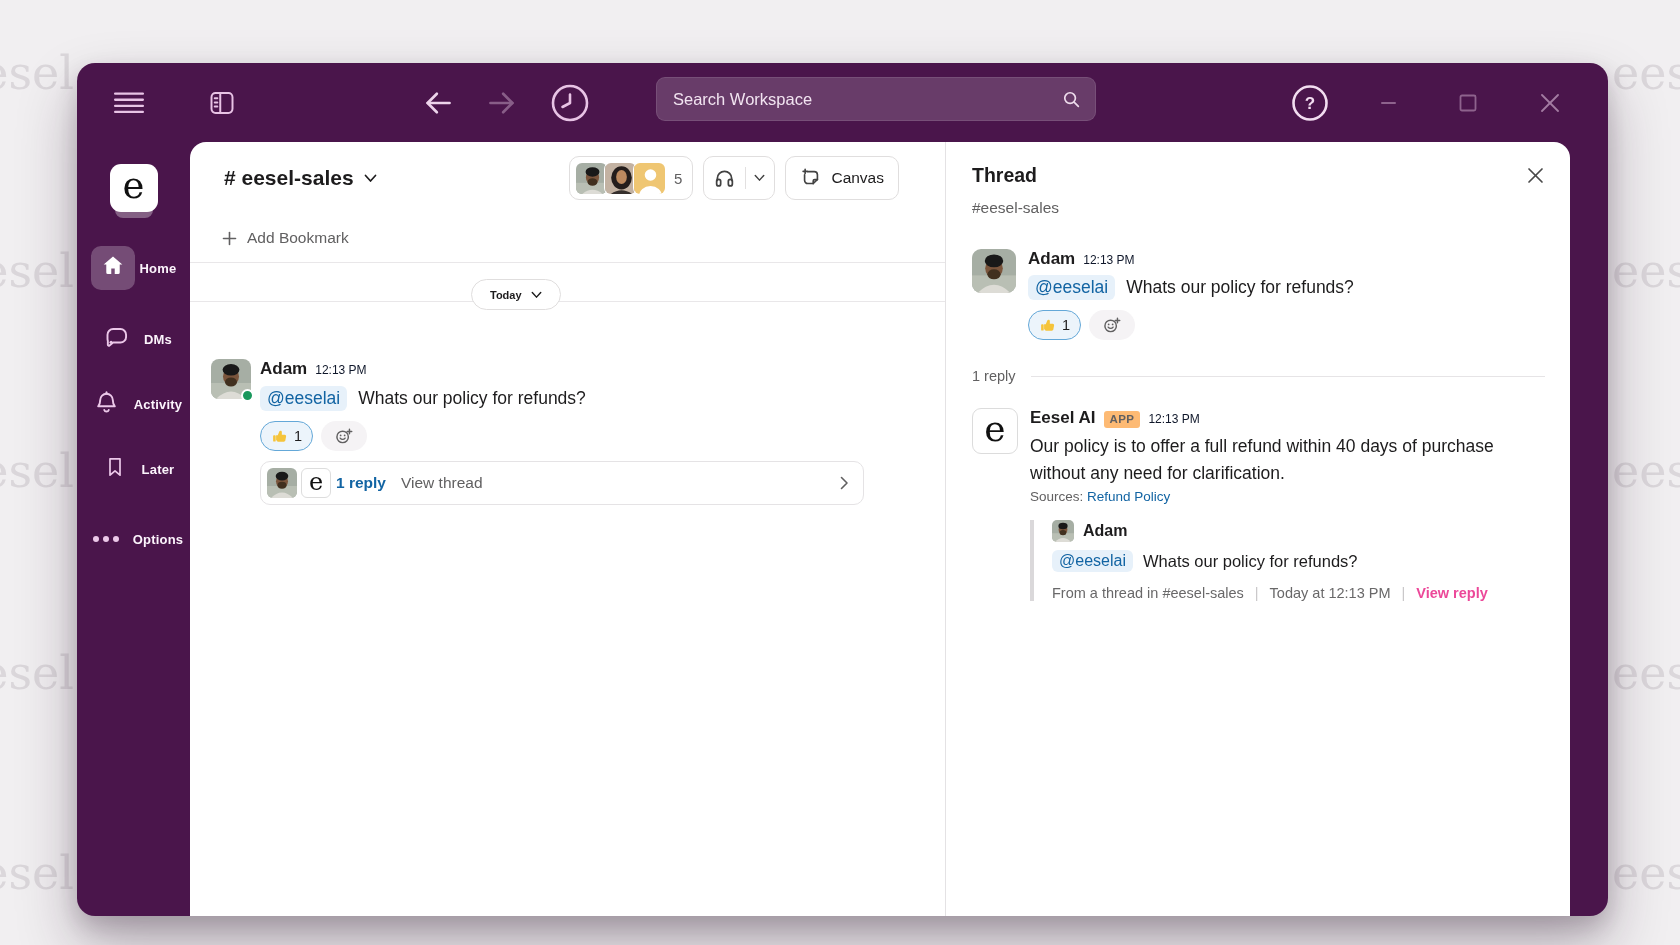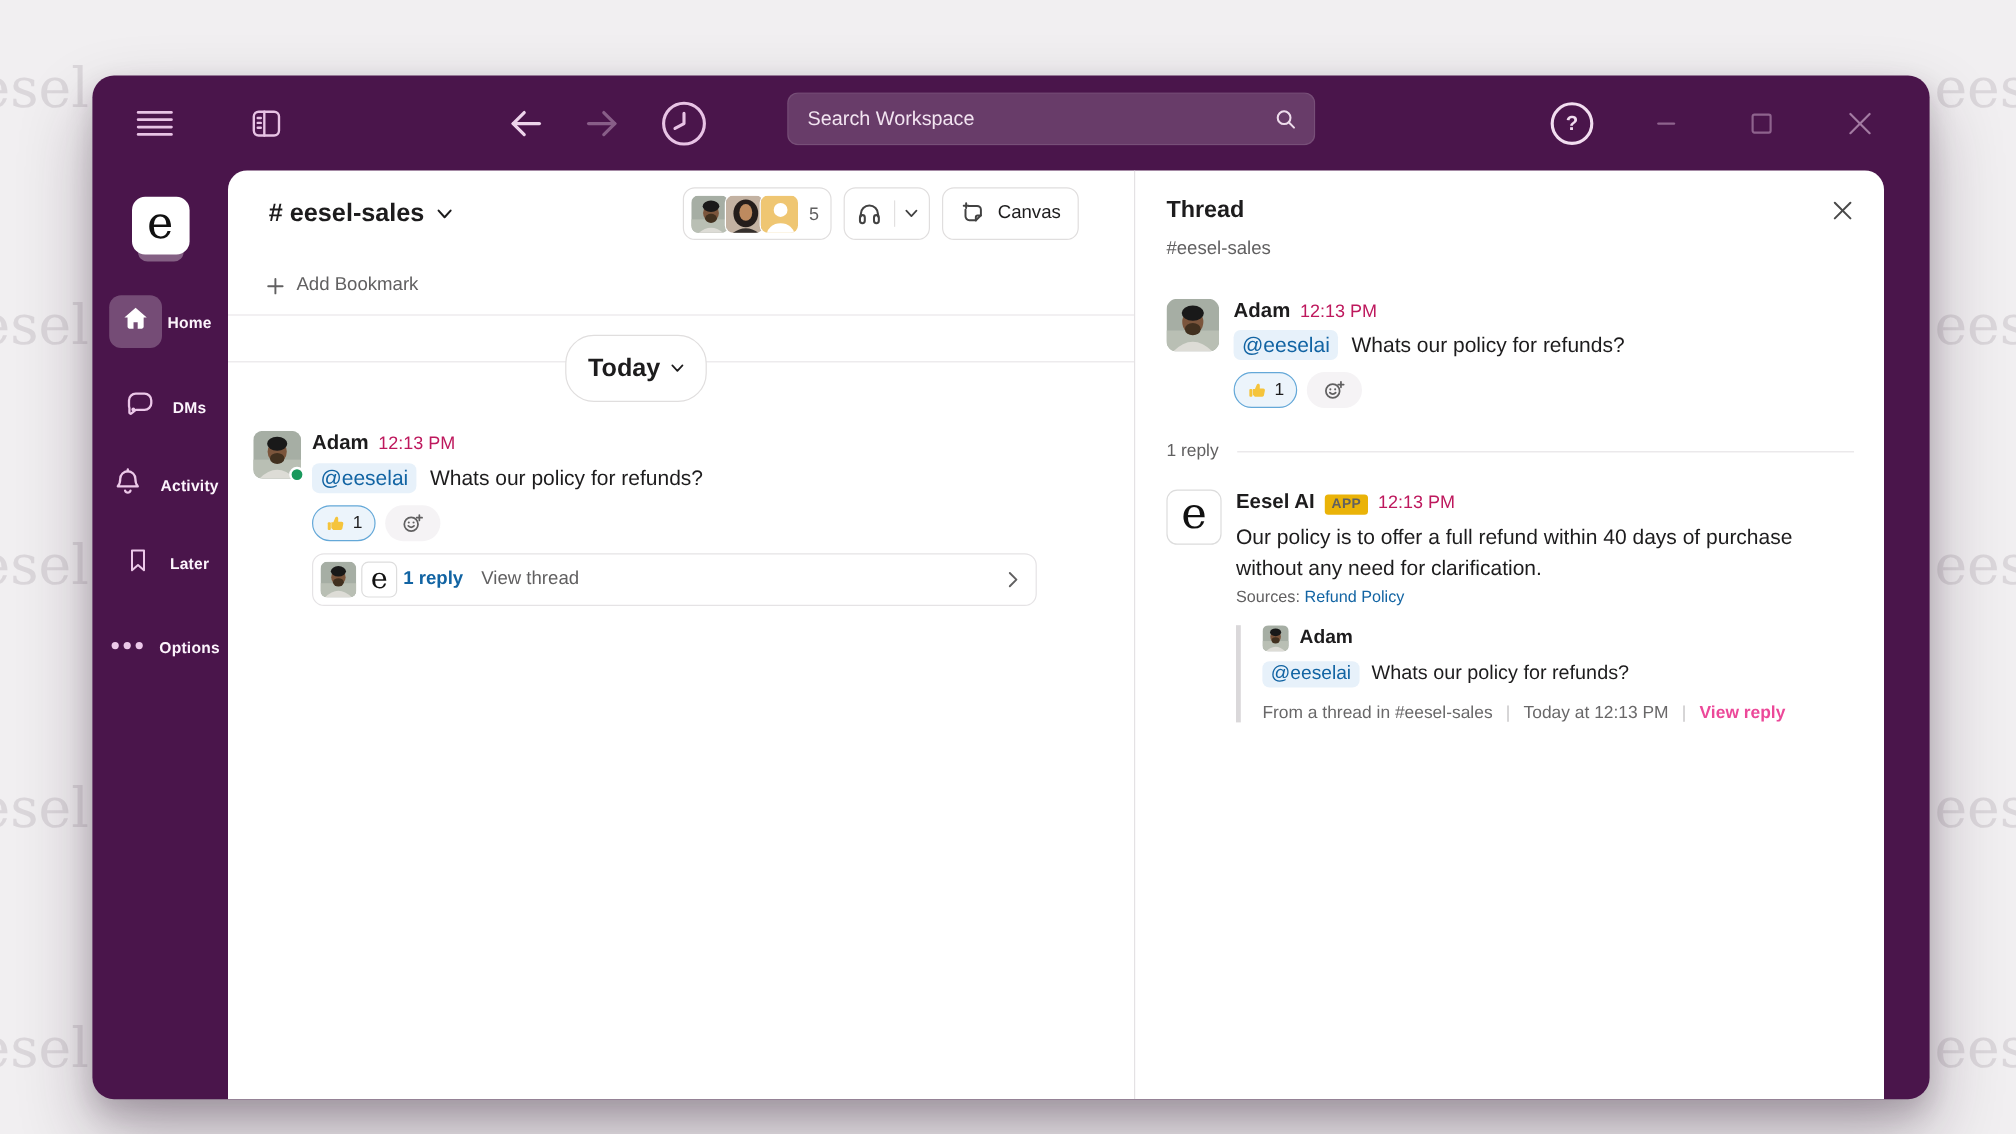--- a/index.html
+++ b/index.html
@@ -44,30 +44,30 @@
   .members{padding:0 10px 0 5px;gap:0;}
   .mav{width:33px;height:33px;border-radius:7px;overflow:hidden;margin-right:-4px;border:1px solid #fff;}
   .mcount{margin-left:12px;font-size:15px;color:#616061;}
   .huddle{width:72px;justify-content:center;gap:0;}
   .huddle .sep{width:1px;height:22px;background:#e2e0e0;margin:0 8px 0 9px;}
   .canvas-btn{padding:0 14px;gap:9px;font-size:15.5px;color:#1d1c1d;}
   .dark-ic{stroke:#424242;fill:none;stroke-width:1.8;stroke-linecap:round;stroke-linejoin:round;}
   .bookmarks{height:49px;display:flex;align-items:center;gap:10px;padding-left:32px;border-bottom:1px solid #e9e7e9;color:#616061;font-size:15.5px;text-align:center;}
   .msg-area{position:relative;flex:1;}
   .date-row{margin-top:38px;border-top:1px solid #e9e7e9;position:relative;height:0;}
-  .date-pill{position:absolute;left:281px;top:-23px;height:56px;padding:0 18px;background:#fff;border:1px solid #e0dede;border-radius:24px;display:flex;align-items:center;gap:9px;font-size:21px;font-weight:700;color:#1d1c1d;cursor:pointer;}
+  .date-pill{position:absolute;left:281px;top:-23px;height:31px;padding:0 18px;background:#fff;border:1px solid #e0dede;border-radius:24px;display:flex;align-items:center;gap:9px;font-size:11px;font-weight:700;color:#1d1c1d;cursor:pointer;}
 
   .msg{display:flex;gap:9px;margin:57px 0 0 21px;}
   .avatar{position:relative;width:40px;height:40px;border-radius:8px;overflow:visible;flex-shrink:0;}
   .avatar .ph{width:100%;height:100%;border-radius:8px;overflow:hidden;display:block;}
   .presence{position:absolute;right:-3px;bottom:-3px;width:13px;height:13px;border-radius:50%;background:#19985c;border:2.5px solid #fff;}
   .mcol{display:flex;flex-direction:column;}
   .nrow{display:flex;align-items:baseline;gap:8px;}
   .mname{font-size:17px;font-weight:800;color:#1d1c1d;}
-  .mtime{font-size:15px;color:#be185d;}
+  .mtime{font-size:12px;color:#0f172a;}
   .brow{margin-top:7px;display:flex;align-items:center;gap:11px;font-size:17.5px;color:#1d1c1d;}
   .mention{background:#e7f1fa;color:#1264a3;padding:2px 7px;border-radius:6px;cursor:pointer;}
   .rrow{margin-top:10px;display:flex;align-items:center;gap:8px;}
   .react{height:30px;padding:0 10px;border-radius:16px;background:#ecf4fb;border:1px solid #64a8d8;display:flex;align-items:center;gap:6px;font-size:14.5px;color:#1d1c1d;cursor:pointer;}
   .addreact{height:30px;width:46px;border-radius:16px;background:#f5f3f5;display:flex;align-items:center;justify-content:center;cursor:pointer;}
   .gray-ic{stroke:#616061;fill:none;stroke-width:1.6;stroke-linecap:round;stroke-linejoin:round;}
 
   .threadbar{margin-top:10px;width:604px;height:44px;border:1px solid #e5e3e5;border-radius:10px;display:flex;align-items:center;padding:0 14px 0 6px;cursor:pointer;}
   .sav{width:30px;height:30px;border-radius:6px;overflow:hidden;flex-shrink:0;}
   .elogo-sm{background:#fff;border:1px solid #ddd;display:flex;align-items:center;justify-content:center;font-family:"DejaVu Serif",serif;font-size:24px;color:#111;line-height:1;padding-bottom:3px;}
@@ -78,21 +78,21 @@
   .pane-divider{width:1px;background:#e4e2e4;flex-shrink:0;}
 
   
   .thpane{flex:1;padding:0 25px 0 26px;display:flex;flex-direction:column;}
   .th-head{margin-top:22px;display:flex;align-items:center;justify-content:space-between;}
   .th-title{font-size:19.5px;font-weight:800;color:#1d1c1d;}
   .th-sub{margin-top:12px;font-size:15.5px;color:#616061;}
   .tmsg{display:flex;gap:12px;}
   .avatar44{position:relative;width:44px;height:44px;border-radius:9px;overflow:hidden;flex-shrink:0;}
   .elogo-md{width:46px;height:46px;border-radius:9px;background:#fff;border:1px solid #dcdcdc;display:flex;align-items:center;justify-content:center;font-family:"DejaVu Serif",serif;font-size:36px;color:#111;line-height:1;padding-bottom:5px;flex-shrink:0;}
-  .app-badge{background:#eab308;color:#616061;font-size:11.5px;font-weight:700;letter-spacing:.4px;border-radius:3px;padding:2.5px 6px;}
+  .app-badge{background:#fdba74;color:#616061;font-size:11.5px;font-weight:700;letter-spacing:.4px;border-radius:3px;padding:2.5px 6px;}
   .reply-div{margin-top:28px;display:flex;align-items:center;gap:15px;}
   .reply-div .lbl{font-size:14.5px;color:#616061;flex-shrink:0;}
   .reply-div .line{flex:1;border-top:1px solid #e6e4e6;}
   .reply-body{margin-top:5px;font-size:17.5px;line-height:26.5px;color:#1d1c1d;max-width:468px;}
   .sources{margin-top:3px;font-size:13.5px;color:#616061;}
   .sources a, .link{color:#1264a3;text-decoration:none;cursor:pointer;}
   .quote{margin-top:16px;border-left:4px solid #dad8da;padding-left:18px;}
   .q-head{display:flex;align-items:center;gap:9px;}
   .q-av{width:22px;height:22px;border-radius:5px;overflow:hidden;}
   .q-name{font-size:16px;font-weight:800;color:#1d1c1d;}

